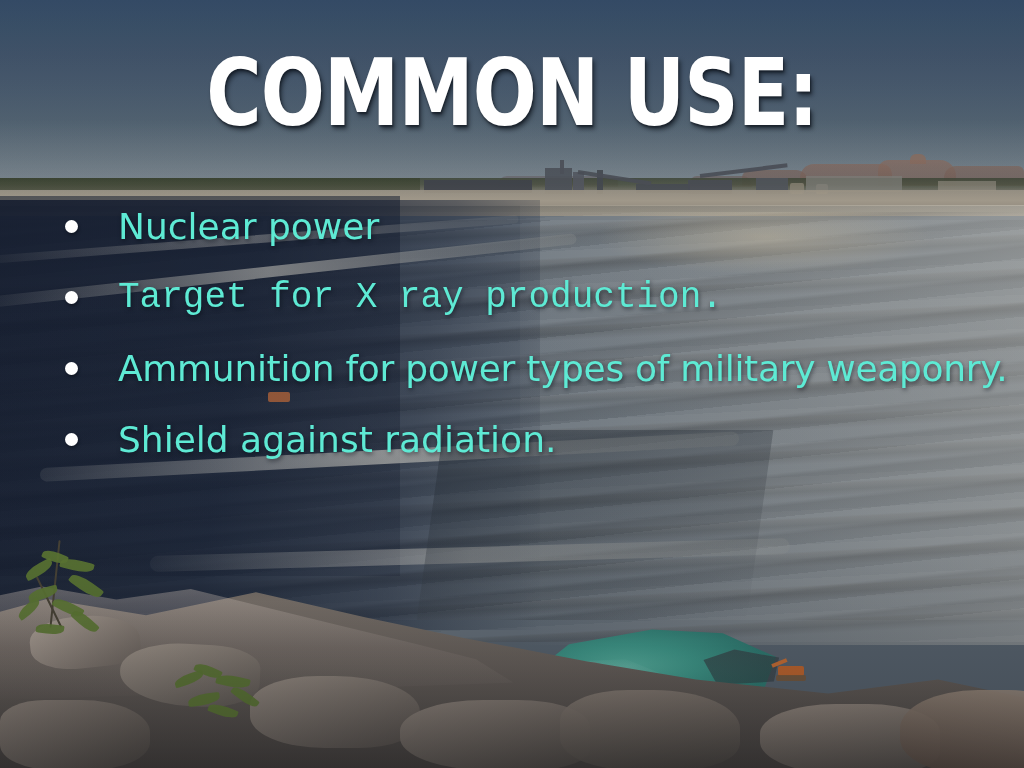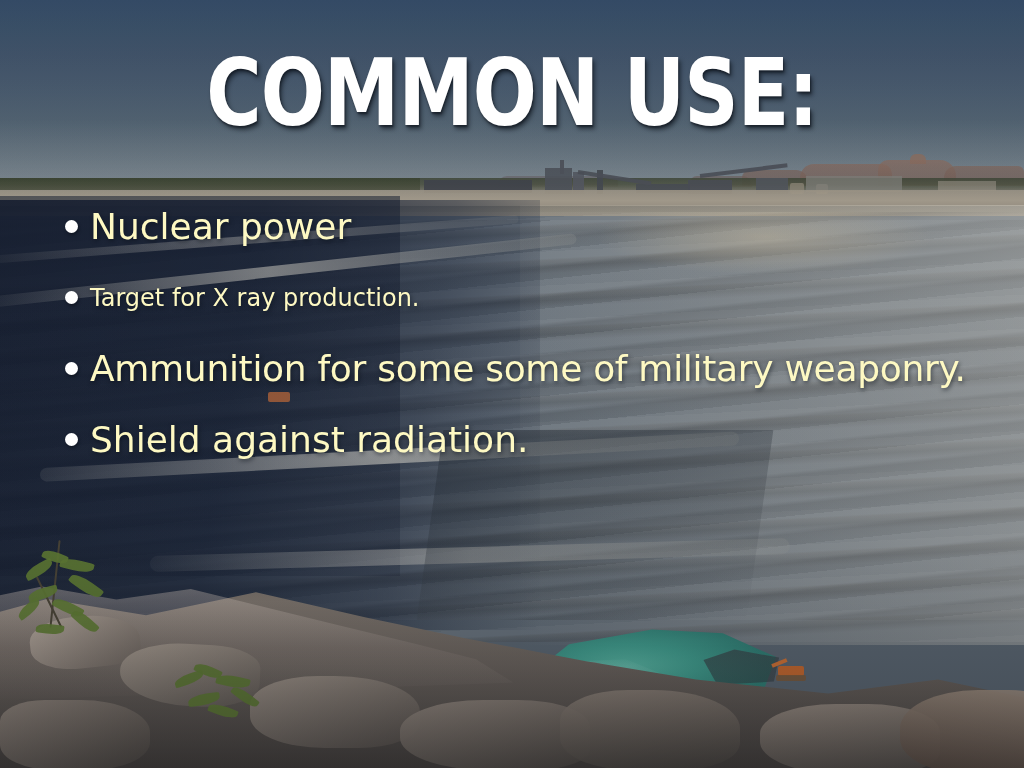--- a/index.html
+++ b/index.html
@@ -321,26 +321,26 @@
   .bullet .dot {
     position:absolute;
     left:7px; top:14px;
     width:13px; height:13px;
     border-radius:50%;
     background:#ffffff;
     box-shadow:1px 2px 3px rgba(8,12,20,.50);
   }
   .bullet .txt {
     display:block;
-    margin-left:32px;
+    margin-left:60px;
     font-family:"DejaVu Sans", sans-serif;
     font-weight:400;
     font-size:36px;
     line-height:42px;
-    color:#fef9c3;
+    color:#5eead4;
     white-space:nowrap;
     text-shadow:1px 2px 4px rgba(8,12,20,.55);
   }
   
   .bullet.long .txt { letter-spacing:-.3px; }
 </style>
 </head>
 <body>
 
 <div id="slide">
@@ -453,26 +453,26 @@
     <div class="bullets">
 
       <div class="bullet">
         <span class="dot"></span>
         <span class="txt" style="font-size: 36px;">Nuclear power</span>
       </div>
 
 
       <div class="bullet">
         <span class="dot"></span>
-        <span class="txt" style="font-size: 24px;">Target for X ray production.</span>
+        <span class="txt" style="font-size: 36px; font-family: Liberation Mono, monospace;">Target for X ray production.</span>
       </div>
 
       <div class="bullet long">
         <span class="dot"></span>
-        <span class="txt" style="font-size: 36px;">Ammunition for some some of military weaponry.</span>
+        <span class="txt" style="font-size: 36px;">Ammunition for power types of military weaponry.</span>
       </div>
 
       <div class="bullet">
         <span class="dot"></span>
         <span class="txt" style="font-size: 36px; text-align: right;">Shield against radiation.</span>
       </div>
 
     </div>
   </div>
 

